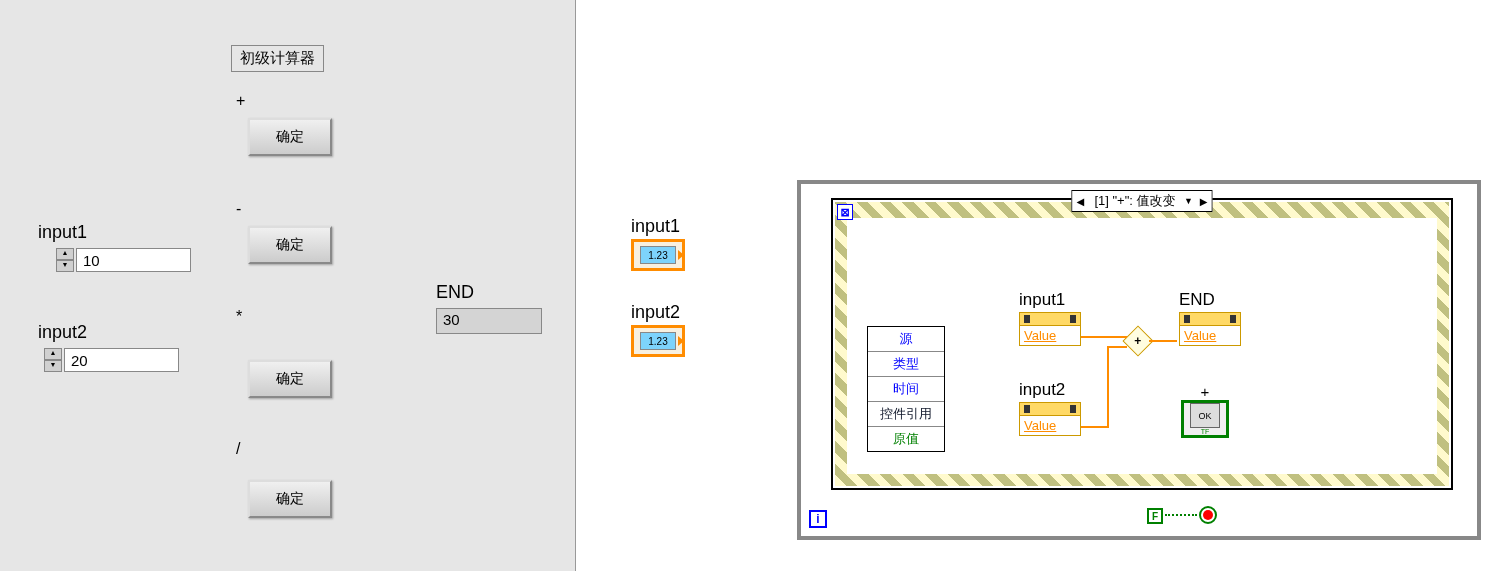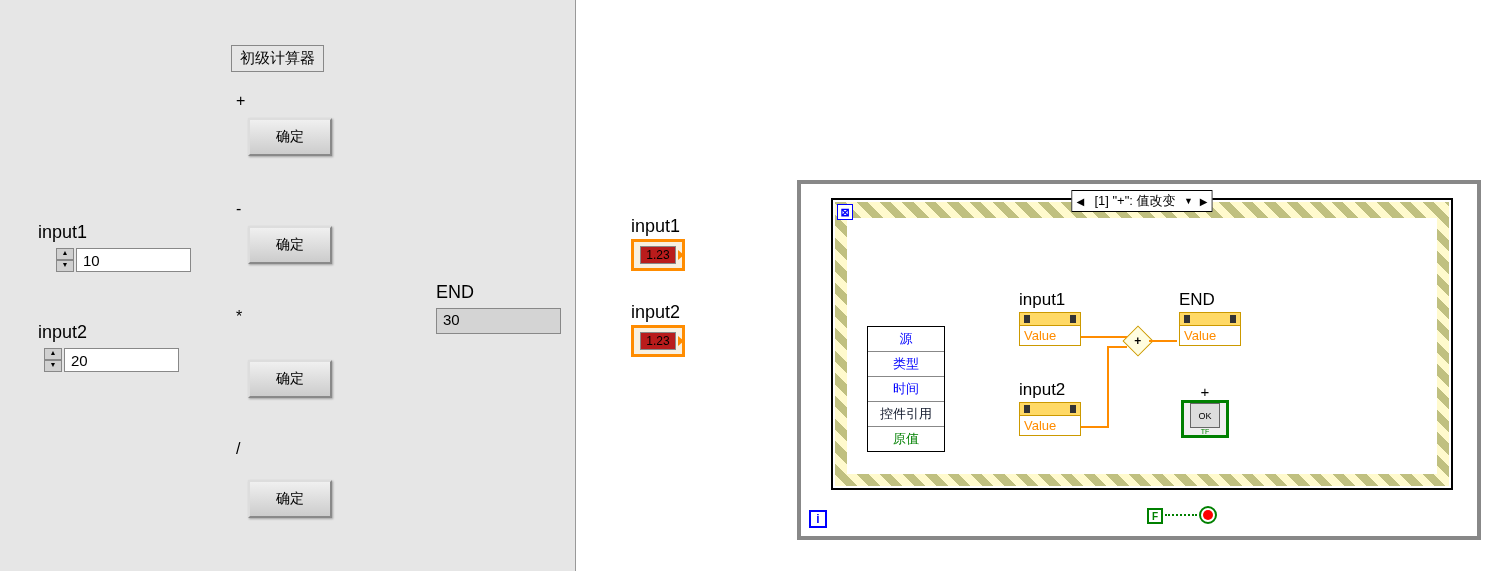--- a/index.html
+++ b/index.html
@@ -86,21 +86,21 @@
       font-size: 15px;
     }
     
     .end-label {
       position: absolute;
       font-size: 18px;
     }
     
     .end-display {
       position: absolute;
-      width: 125px;
+      width: 106px;
       height: 26px;
       background: #d4d4d4;
       border: 1px solid #888;
       padding: 2px 6px;
       font-size: 15px;
     }
     
     
     .right-section {
       position: absolute;
@@ -130,23 +130,23 @@
       border: 3px solid #ff8c00;
       position: relative;
       display: flex;
       align-items: center;
       justify-content: center;
     }
     
     .dbl-inner {
       width: 36px;
       height: 18px;
-      background: #b91c1c;
+      background: #7dd3fc;
       border: 1px solid #888;
-      font-size: 12px;
+      font-size: 10px;
       display: flex;
       align-items: center;
       justify-content: center;
     }
     
     .dbl-arrow {
       position: absolute;
       right: -2px;
       top: 50%;
       transform: translateY(-50%);
@@ -304,20 +304,21 @@
     .prop-header::after { right: 4px; }
     
     .prop-value {
       border: 1px solid #cc9900;
       border-top: none;
       background: #fff;
       color: #ff8c00;
       font-size: 13px;
       padding: 2px 4px;
       position: relative;
+      text-decoration: underline;
     }
     
     .prop-label {
       position: absolute;
       top: -22px;
       left: 0;
       font-size: 17px;
     }
     
     

